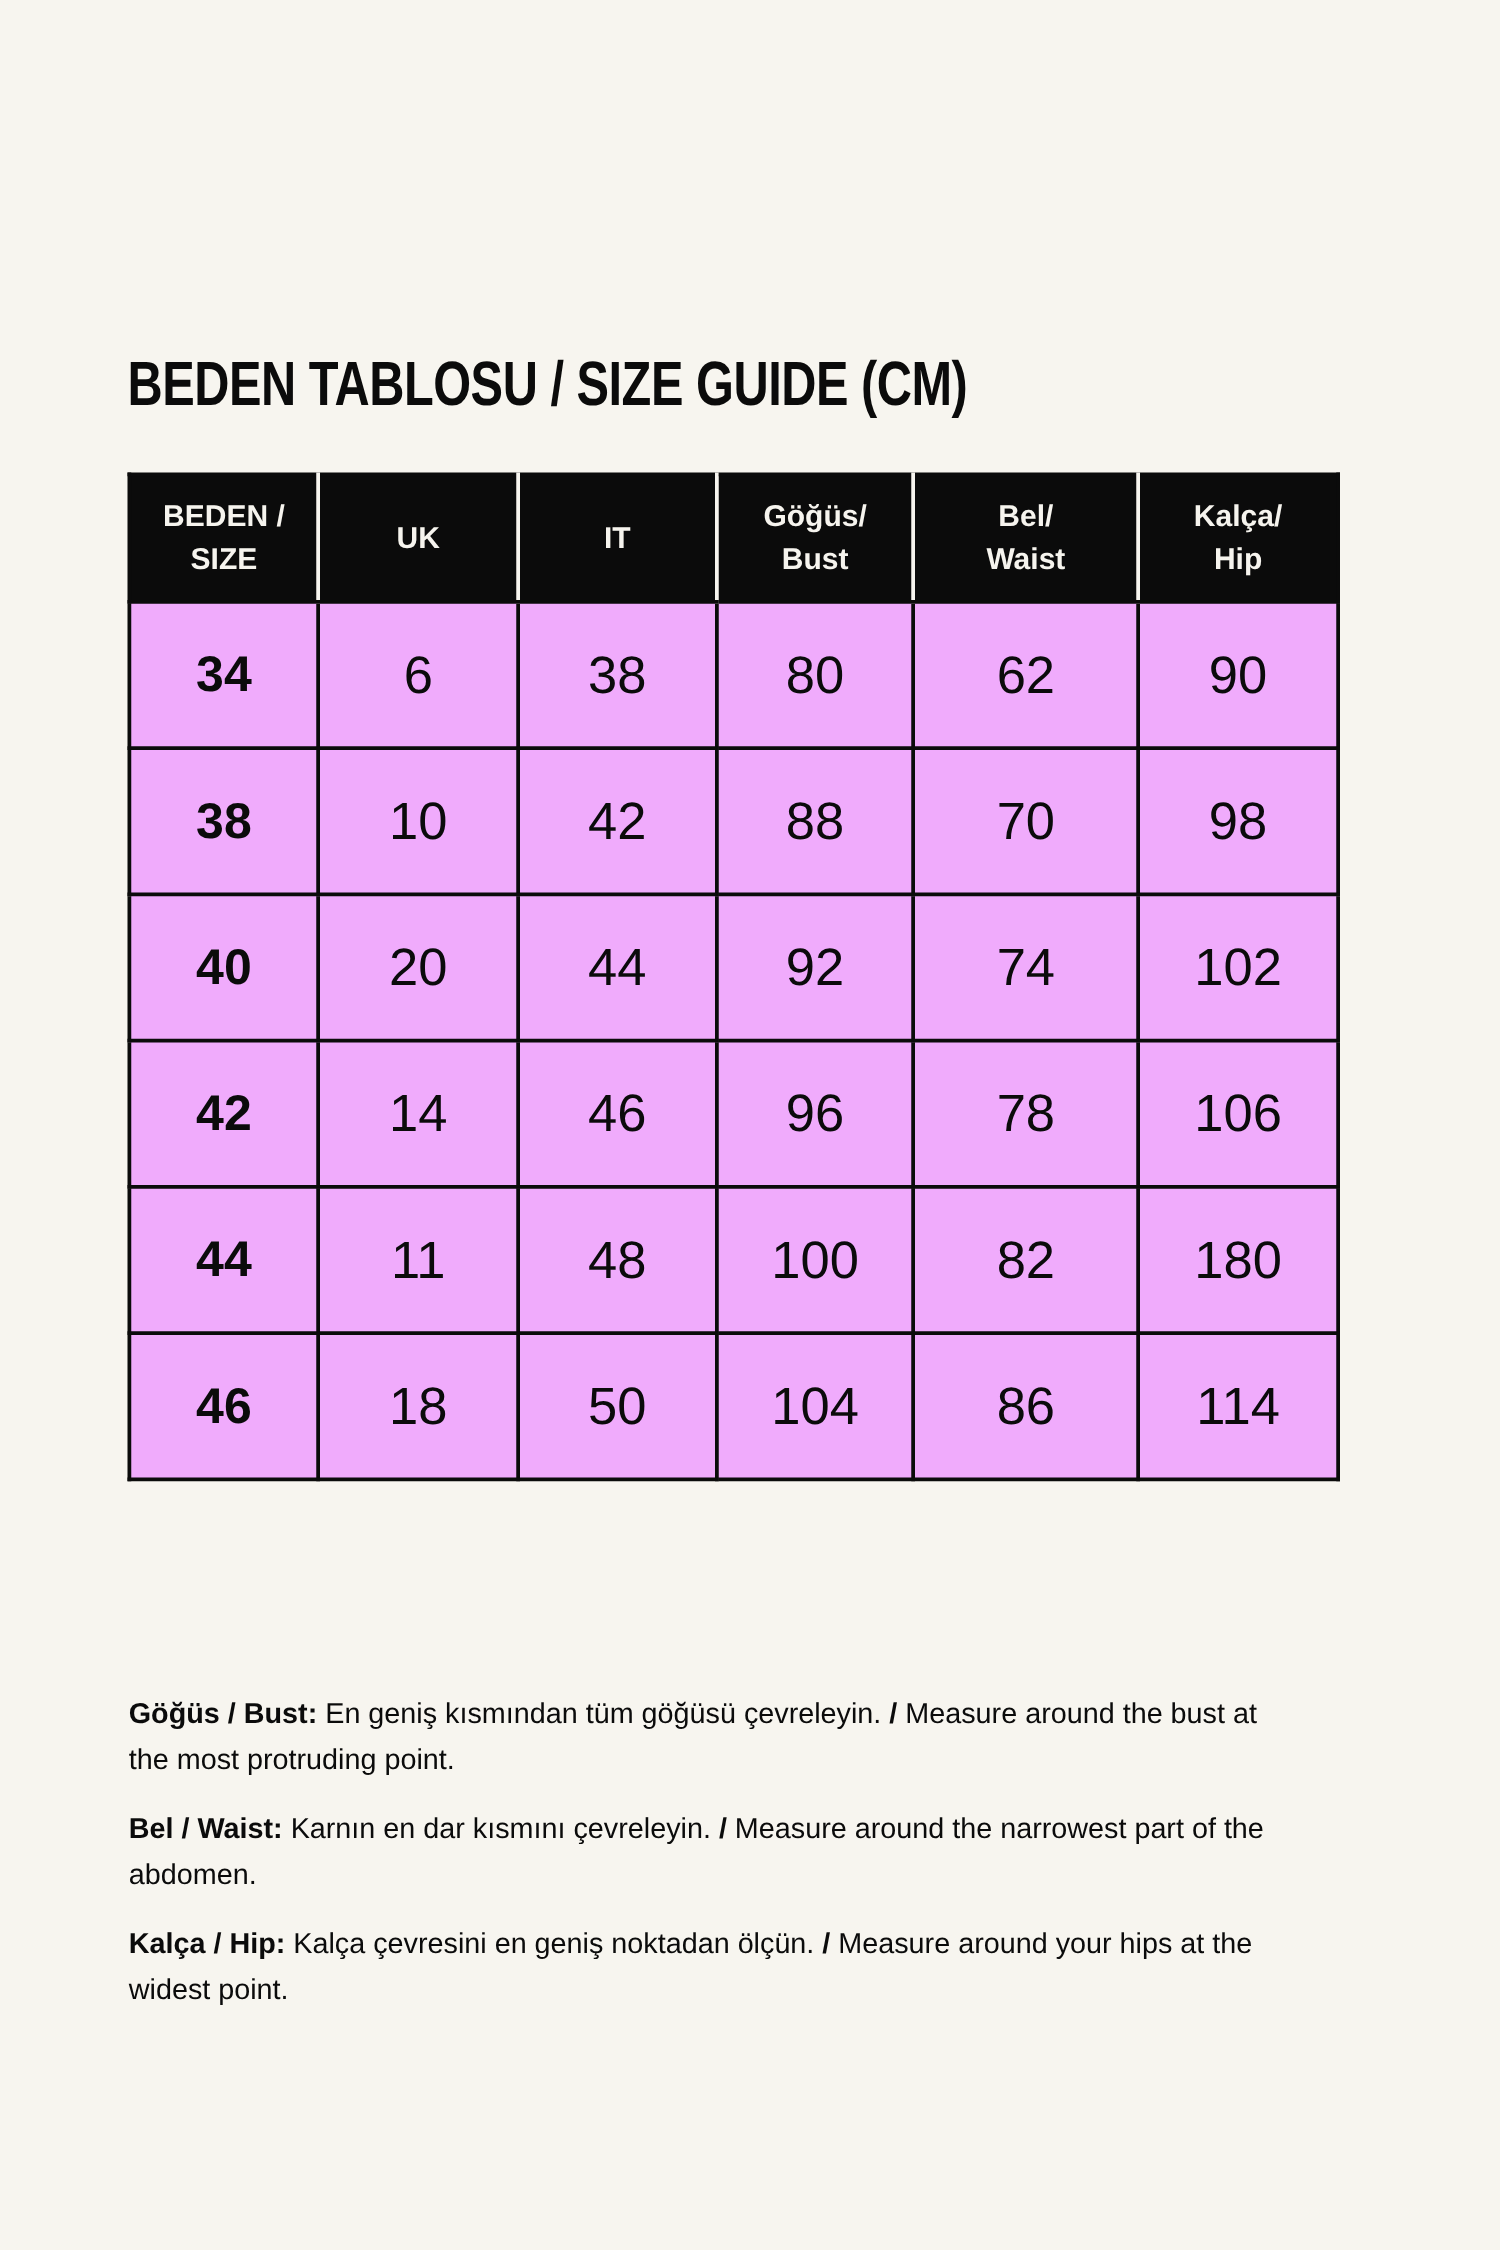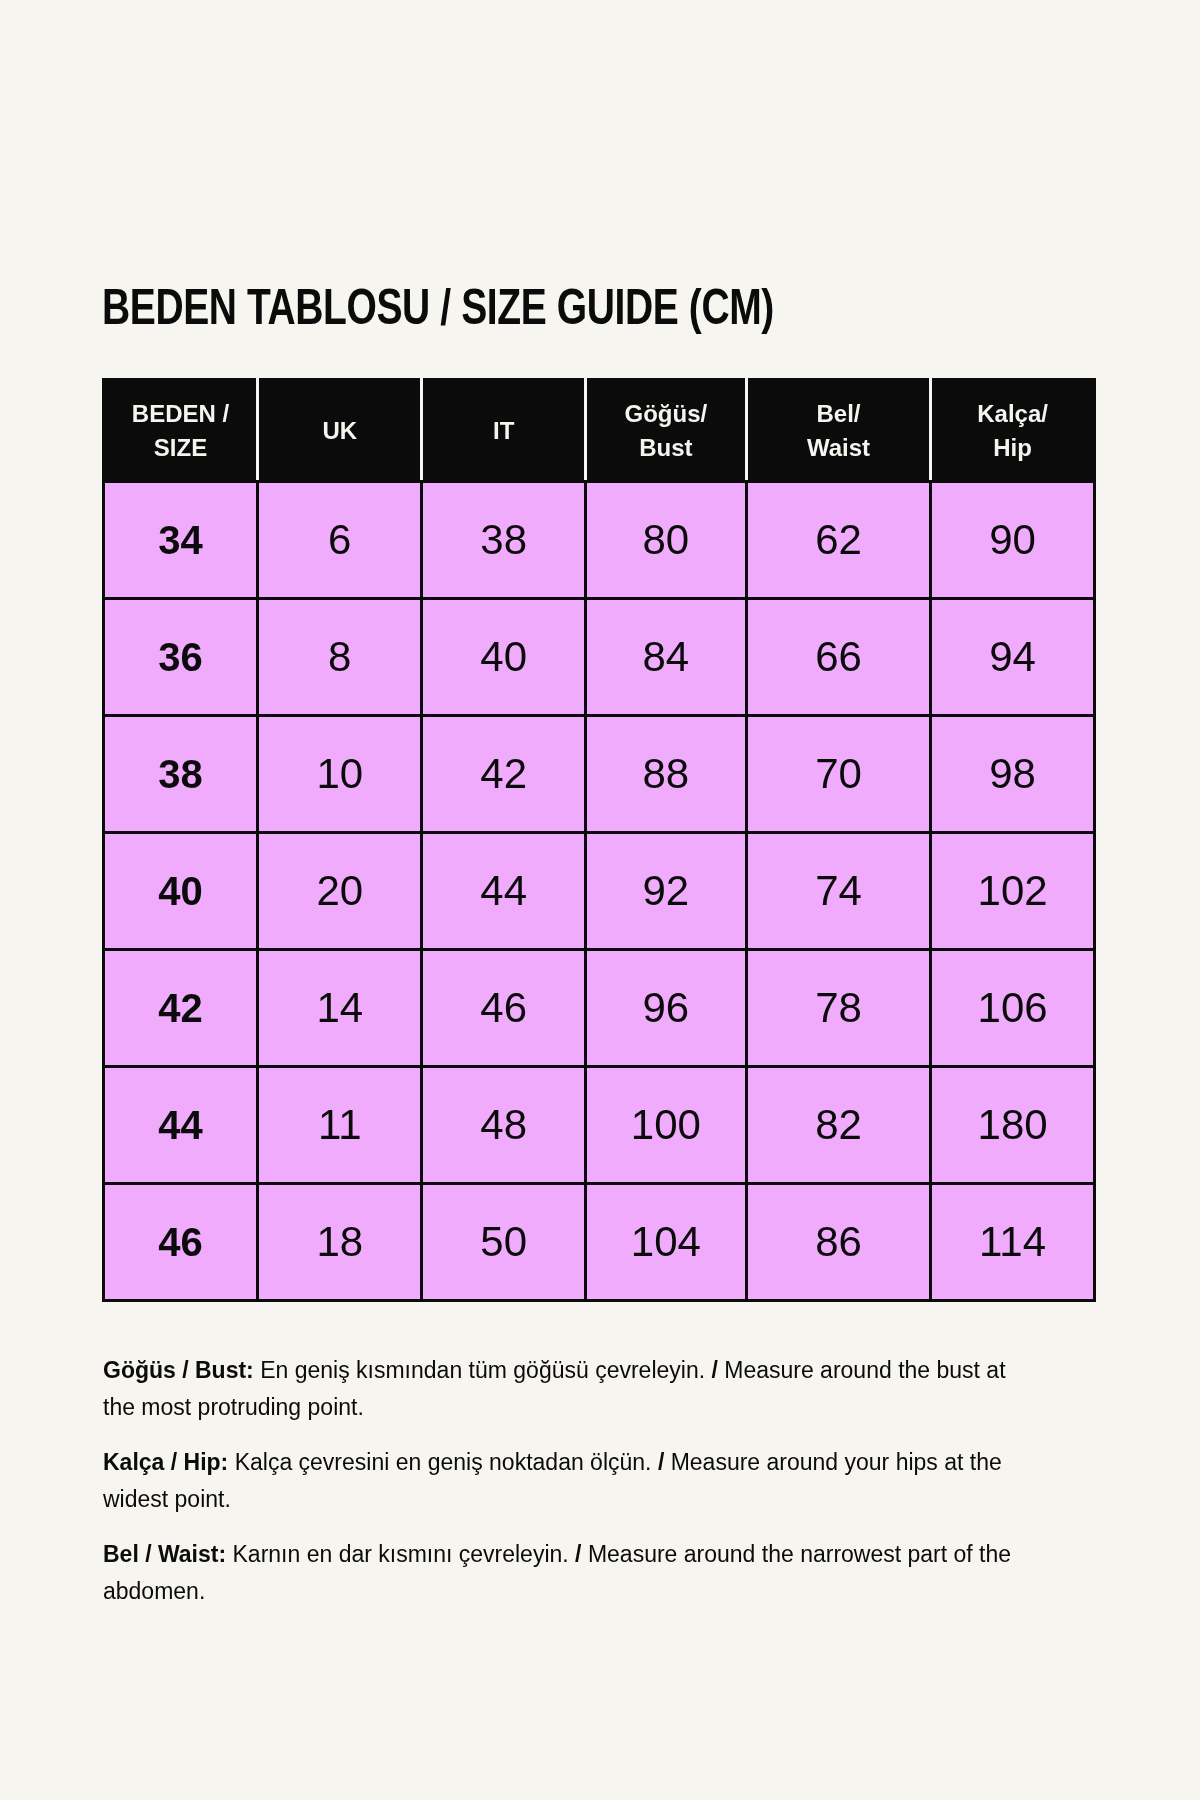--- a/index.html
+++ b/index.html
@@ -8,21 +8,20 @@
     background: #F7F5EF;
   }
   .page {
     position: relative;
     width: 1072px;
     height: 1800px;
     background: #F7F5EF;
     font-family: "Liberation Sans", sans-serif;
     color: #0B0B0B;
     overflow: hidden;
-    padding-left: 24px;
   }
   .title {
     position: absolute;
     left: 102px;
     top: 282px;
     margin: 0;
     font-size: 50px;
     font-weight: bold;
     line-height: 1;
     letter-spacing: -0.5px;
@@ -142,28 +141,20 @@
     <tbody>
       <tr>
         <td>34</td>
         <td>6</td>
         <td>38</td>
         <td>80</td>
         <td>62</td>
         <td>90</td>
       </tr>
       <tr>
-        <td>36</td>
-        <td>8</td>
-        <td>40</td>
-        <td>84</td>
-        <td>66</td>
-        <td>94</td>
-      </tr>
-      <tr>
         <td>38</td>
         <td>10</td>
         <td>42</td>
         <td>88</td>
         <td>70</td>
         <td>98</td>
       </tr>
       <tr>
         <td>40</td>
         <td>20</td>
@@ -200,26 +191,26 @@
   </table>
 
   <div class="footnotes">
     <p>
       <strong>Göğüs / Bust:</strong>
       <span>En geniş kısmından tüm göğüsü çevreleyin.</span>
       <strong>/</strong>
       <span>Measure around the bust at the most protruding point.</span>
     </p>
     <p>
+      <strong>Bel / Waist:</strong>
+      <span>Karnın en dar kısmını çevreleyin.</span>
+      <strong>/</strong>
+      <span>Measure around the narrowest part of the abdomen.</span>
+    </p>
+    <p>
       <strong>Kalça / Hip:</strong>
       <span>Kalça çevresini en geniş noktadan ölçün.</span>
       <strong>/</strong>
       <span>Measure around your hips at the widest point.</span>
     </p>
-    <p>
-      <strong>Bel / Waist:</strong>
-      <span>Karnın en dar kısmını çevreleyin.</span>
-      <strong>/</strong>
-      <span>Measure around the narrowest part of the abdomen.</span>
-    </p>
   </div>
 
 </div>
 
 </body></html>

